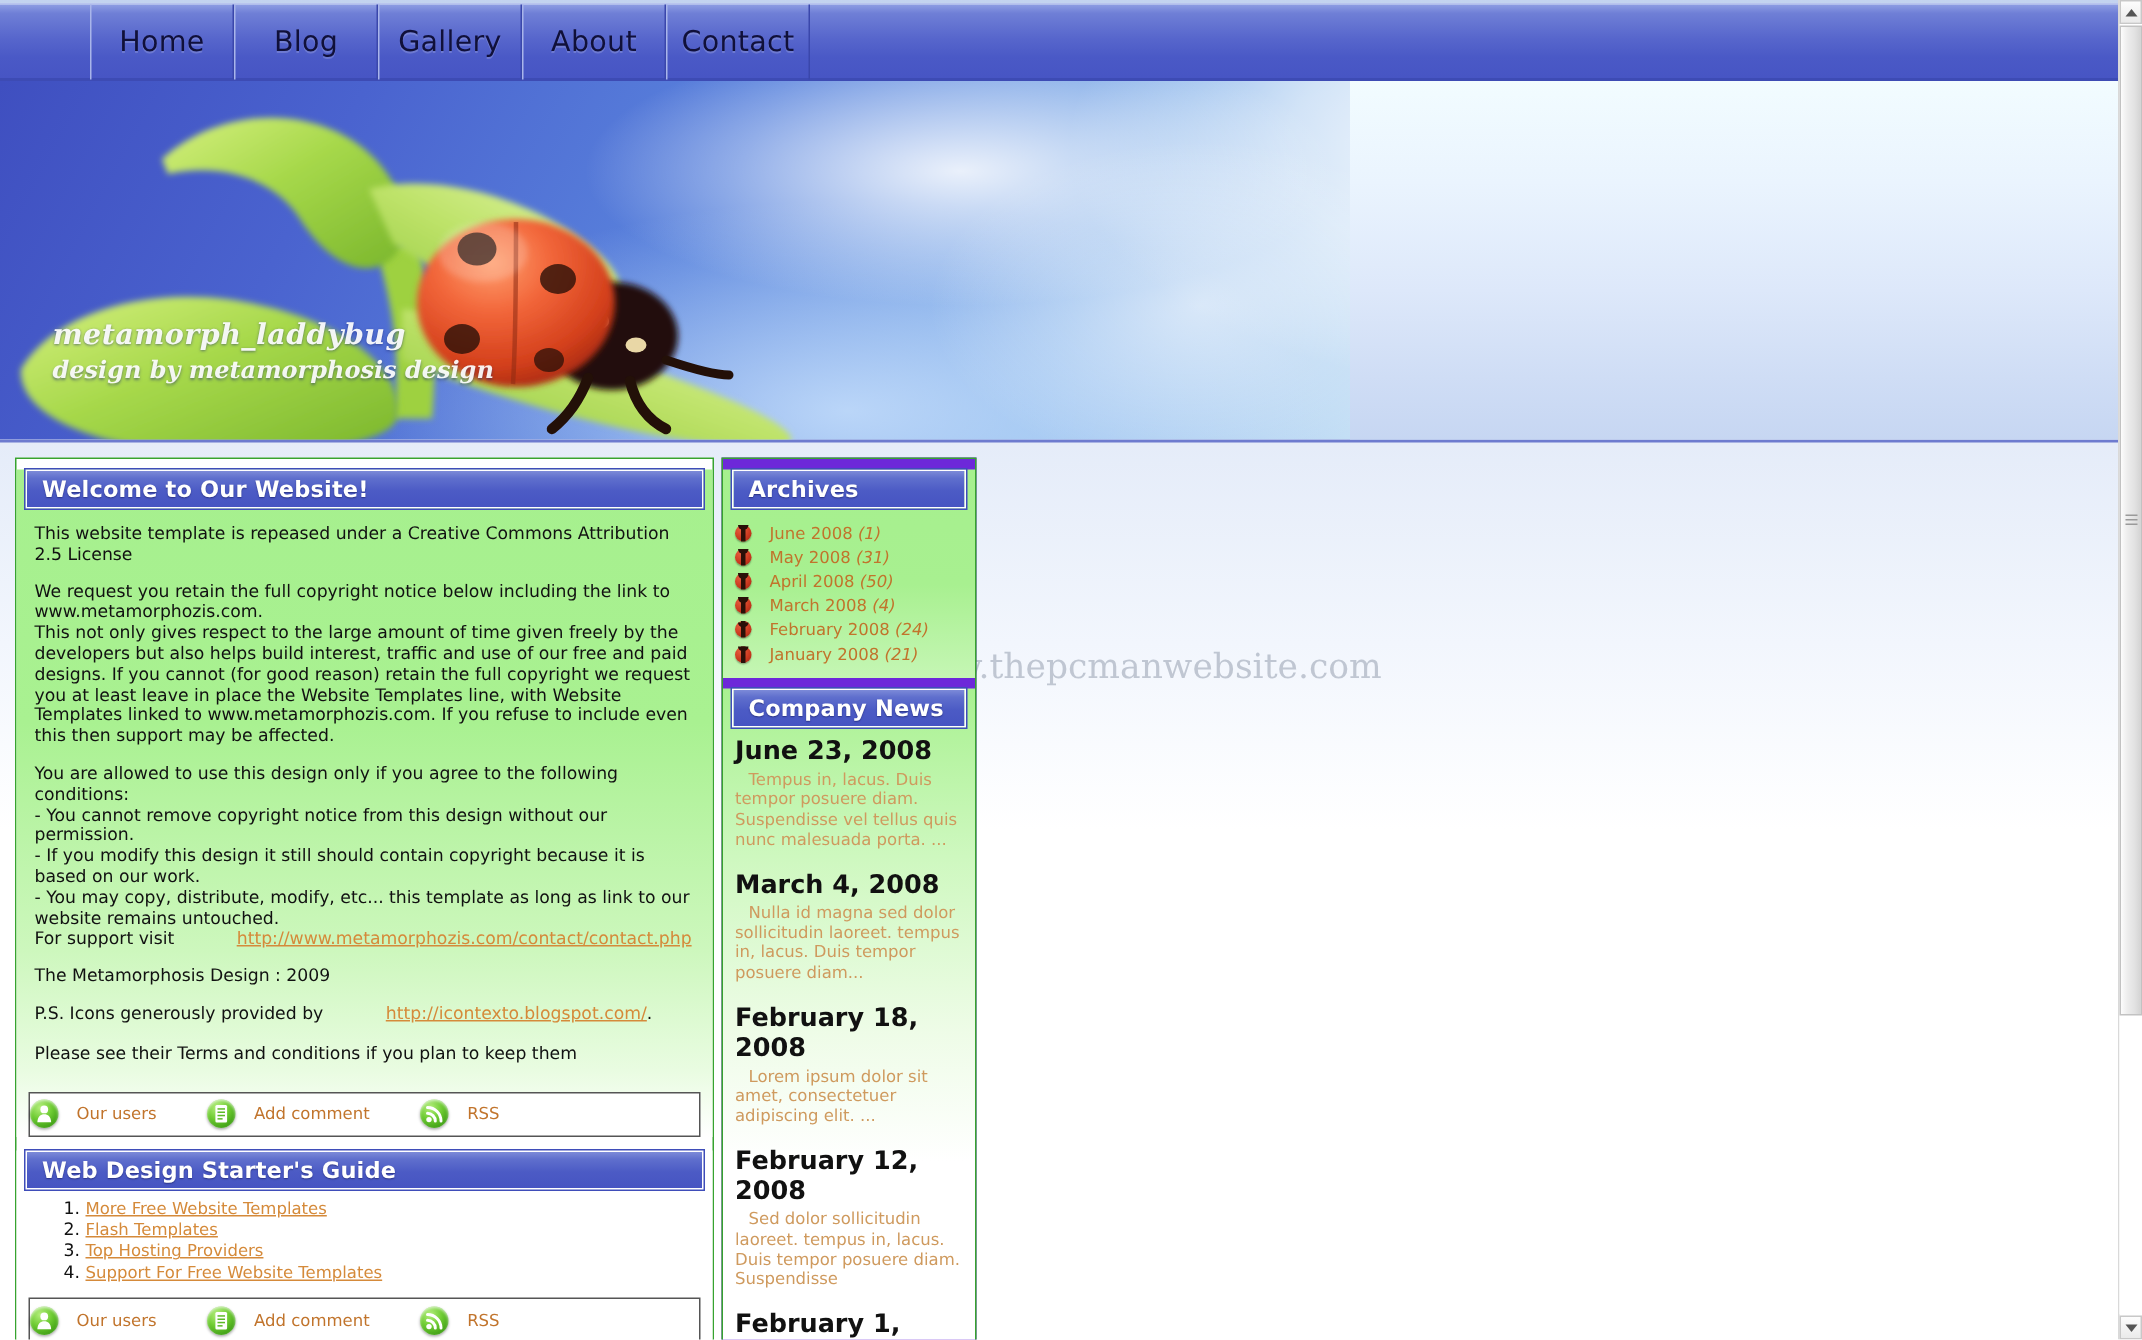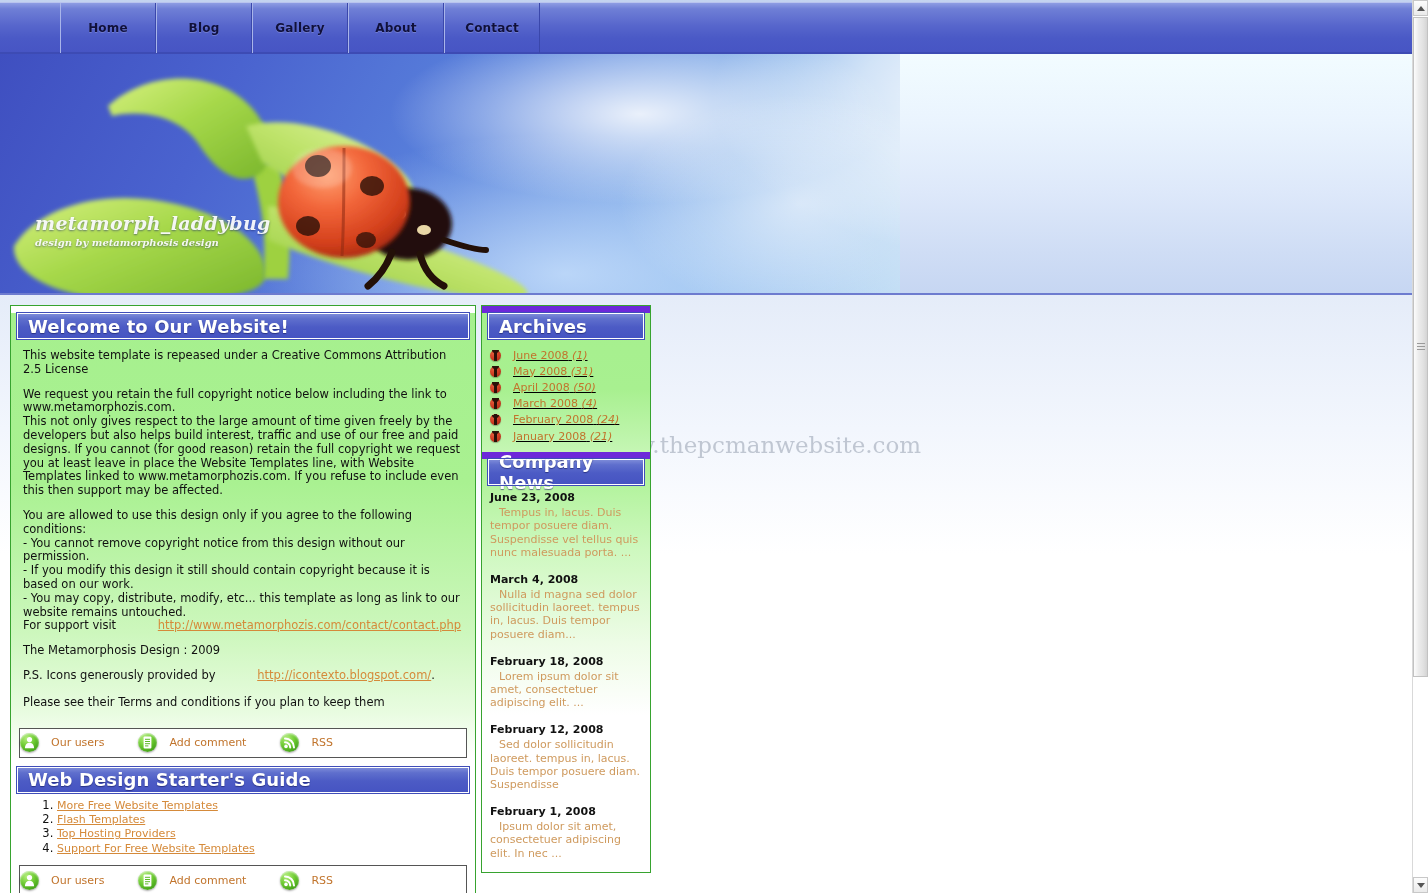--- a/index.html
+++ b/index.html
@@ -43,22 +43,22 @@
     width: 96px; height: 50px;
     border-left: 1px solid #a9b5ea;
     border-right: 1px solid #3a47ab;
     display: flex;
     align-items: center;
     justify-content: center;
     cursor: pointer;
   }
   #navlist li:first-child { margin-left: 0; }
   #navlist li span {
-    font-size: 12px;
-    font-weight: bold;
+    font-size: 19px;
+    font-weight: normal;
     color: #10103a;
     letter-spacing: .2px;
     text-shadow: 0 1px 0 rgba(255,255,255,.18);
   }
 
   
   #banner {
     position: absolute;
     left: 0; top: 54px;
     width: 1412px; height: 241px;
@@ -94,21 +94,21 @@
     text-shadow: 0 1px 2px rgba(30,40,110,.55);
     letter-spacing: .3px;
     white-space: nowrap;
   }
   #logo-sub {
     position: absolute;
     left: 35px; top: 183px;
     font-family: "DejaVu Serif", "Liberation Serif", serif;
     font-style: italic;
     font-weight: bold;
-    font-size: 10px;
+    font-size: 16px;
     color: rgba(255,255,255,.92);
     text-shadow: 0 1px 2px rgba(30,40,110,.5);
     white-space: nowrap;
   }
 
   
   #watermark {
     position: absolute;
     left: 596px; top: 432px;
     font-family: "DejaVu Serif", "Liberation Serif", serif;
@@ -144,21 +144,21 @@
     background: linear-gradient(to bottom, #7c8ad8 0%, #5f6fcd 20%, #4c5bc5 55%, #4654c2 100%);
     border: 1px solid #ffffff;
     outline: 1px solid #3f4db9;
     display: flex;
     align-items: center;
     padding-left: 10px;
   }
   .panel-head span {
     color: #ffffff;
     font-weight: bold;
-    font-size: 18px;
+    font-size: 15px;
     letter-spacing: .1px;
     text-shadow: 0 1px 1px rgba(20,25,90,.6);
   }
 
   
   .green-body {
     background: linear-gradient(to bottom, #a6f08e 0%, #a9f191 38%, #cdf7bd 72%, #e9fce1 90%, #ffffff 100%);
   }
   .green-solid {
     background: linear-gradient(to bottom, #a6f08e 0%, #a8f090 55%, #c5f6b4 100%);
@@ -219,21 +219,20 @@
   ul.archives {
     list-style: none;
     margin: 0;
     padding: 8px 0 8px 8px;
   }
   ul.archives li {
     display: flex;
     align-items: center;
     height: 16.2px;
     cursor: pointer;
-    text-decoration: underline;
   }
   ul.archives li .txt {
     font-size: 11px;
     color: #c1742c;
     margin-left: 12px;
     white-space: nowrap;
   }
   ul.archives li .txt em { font-style: italic; }
   .bugicon {
     width: 11px; height: 11px;
@@ -257,21 +256,21 @@
     width: 6.6px; height: 3.4px;
     border-radius: 0 0 4px 4px;
     background: #2a1008;
   }
 
   
   .news { padding: 6px 8px 10px 8px; }
   .news .item { margin-bottom: 14px; }
   .news .item:last-child { margin-bottom: 2px; }
   .news .date {
-    font-size: 11px;
+    font-size: 17px;
     font-weight: bold;
     color: #111;
     margin-bottom: 2px;
   }
   .news .excerpt {
     font-size: 11px;
     line-height: 13.2px;
     color: #cf9a5e;
     text-indent: 9px;
   }

